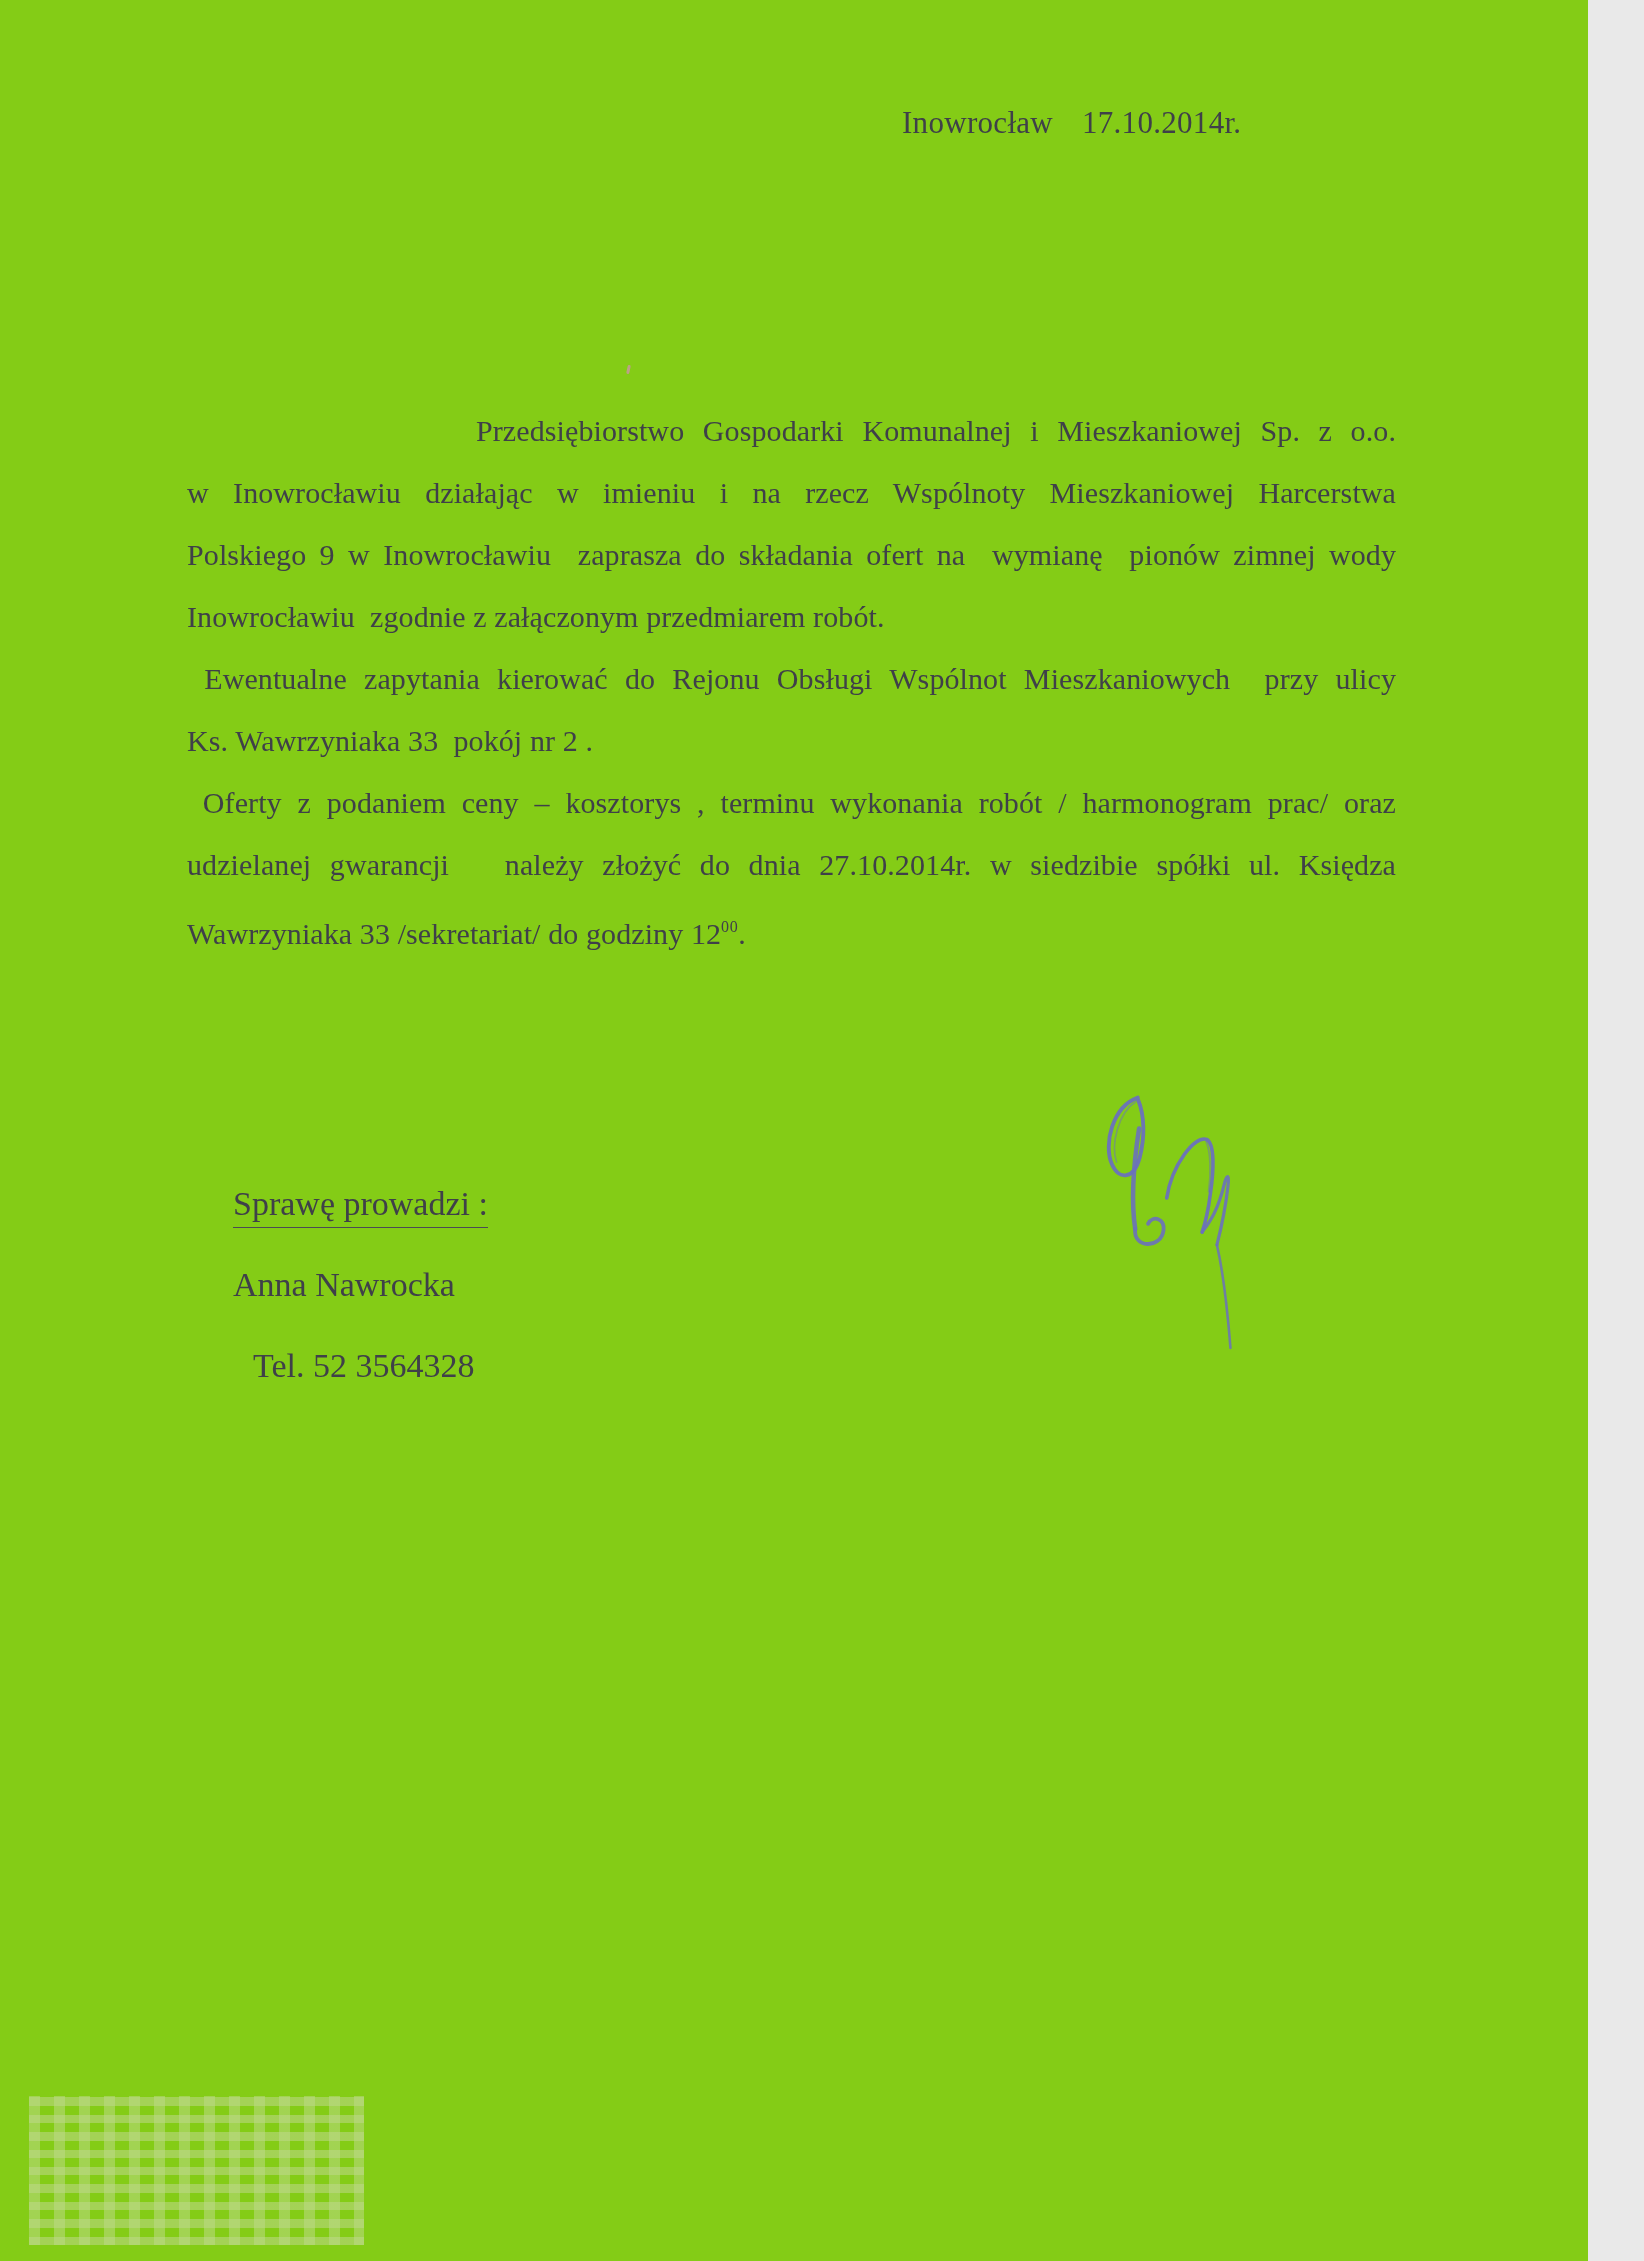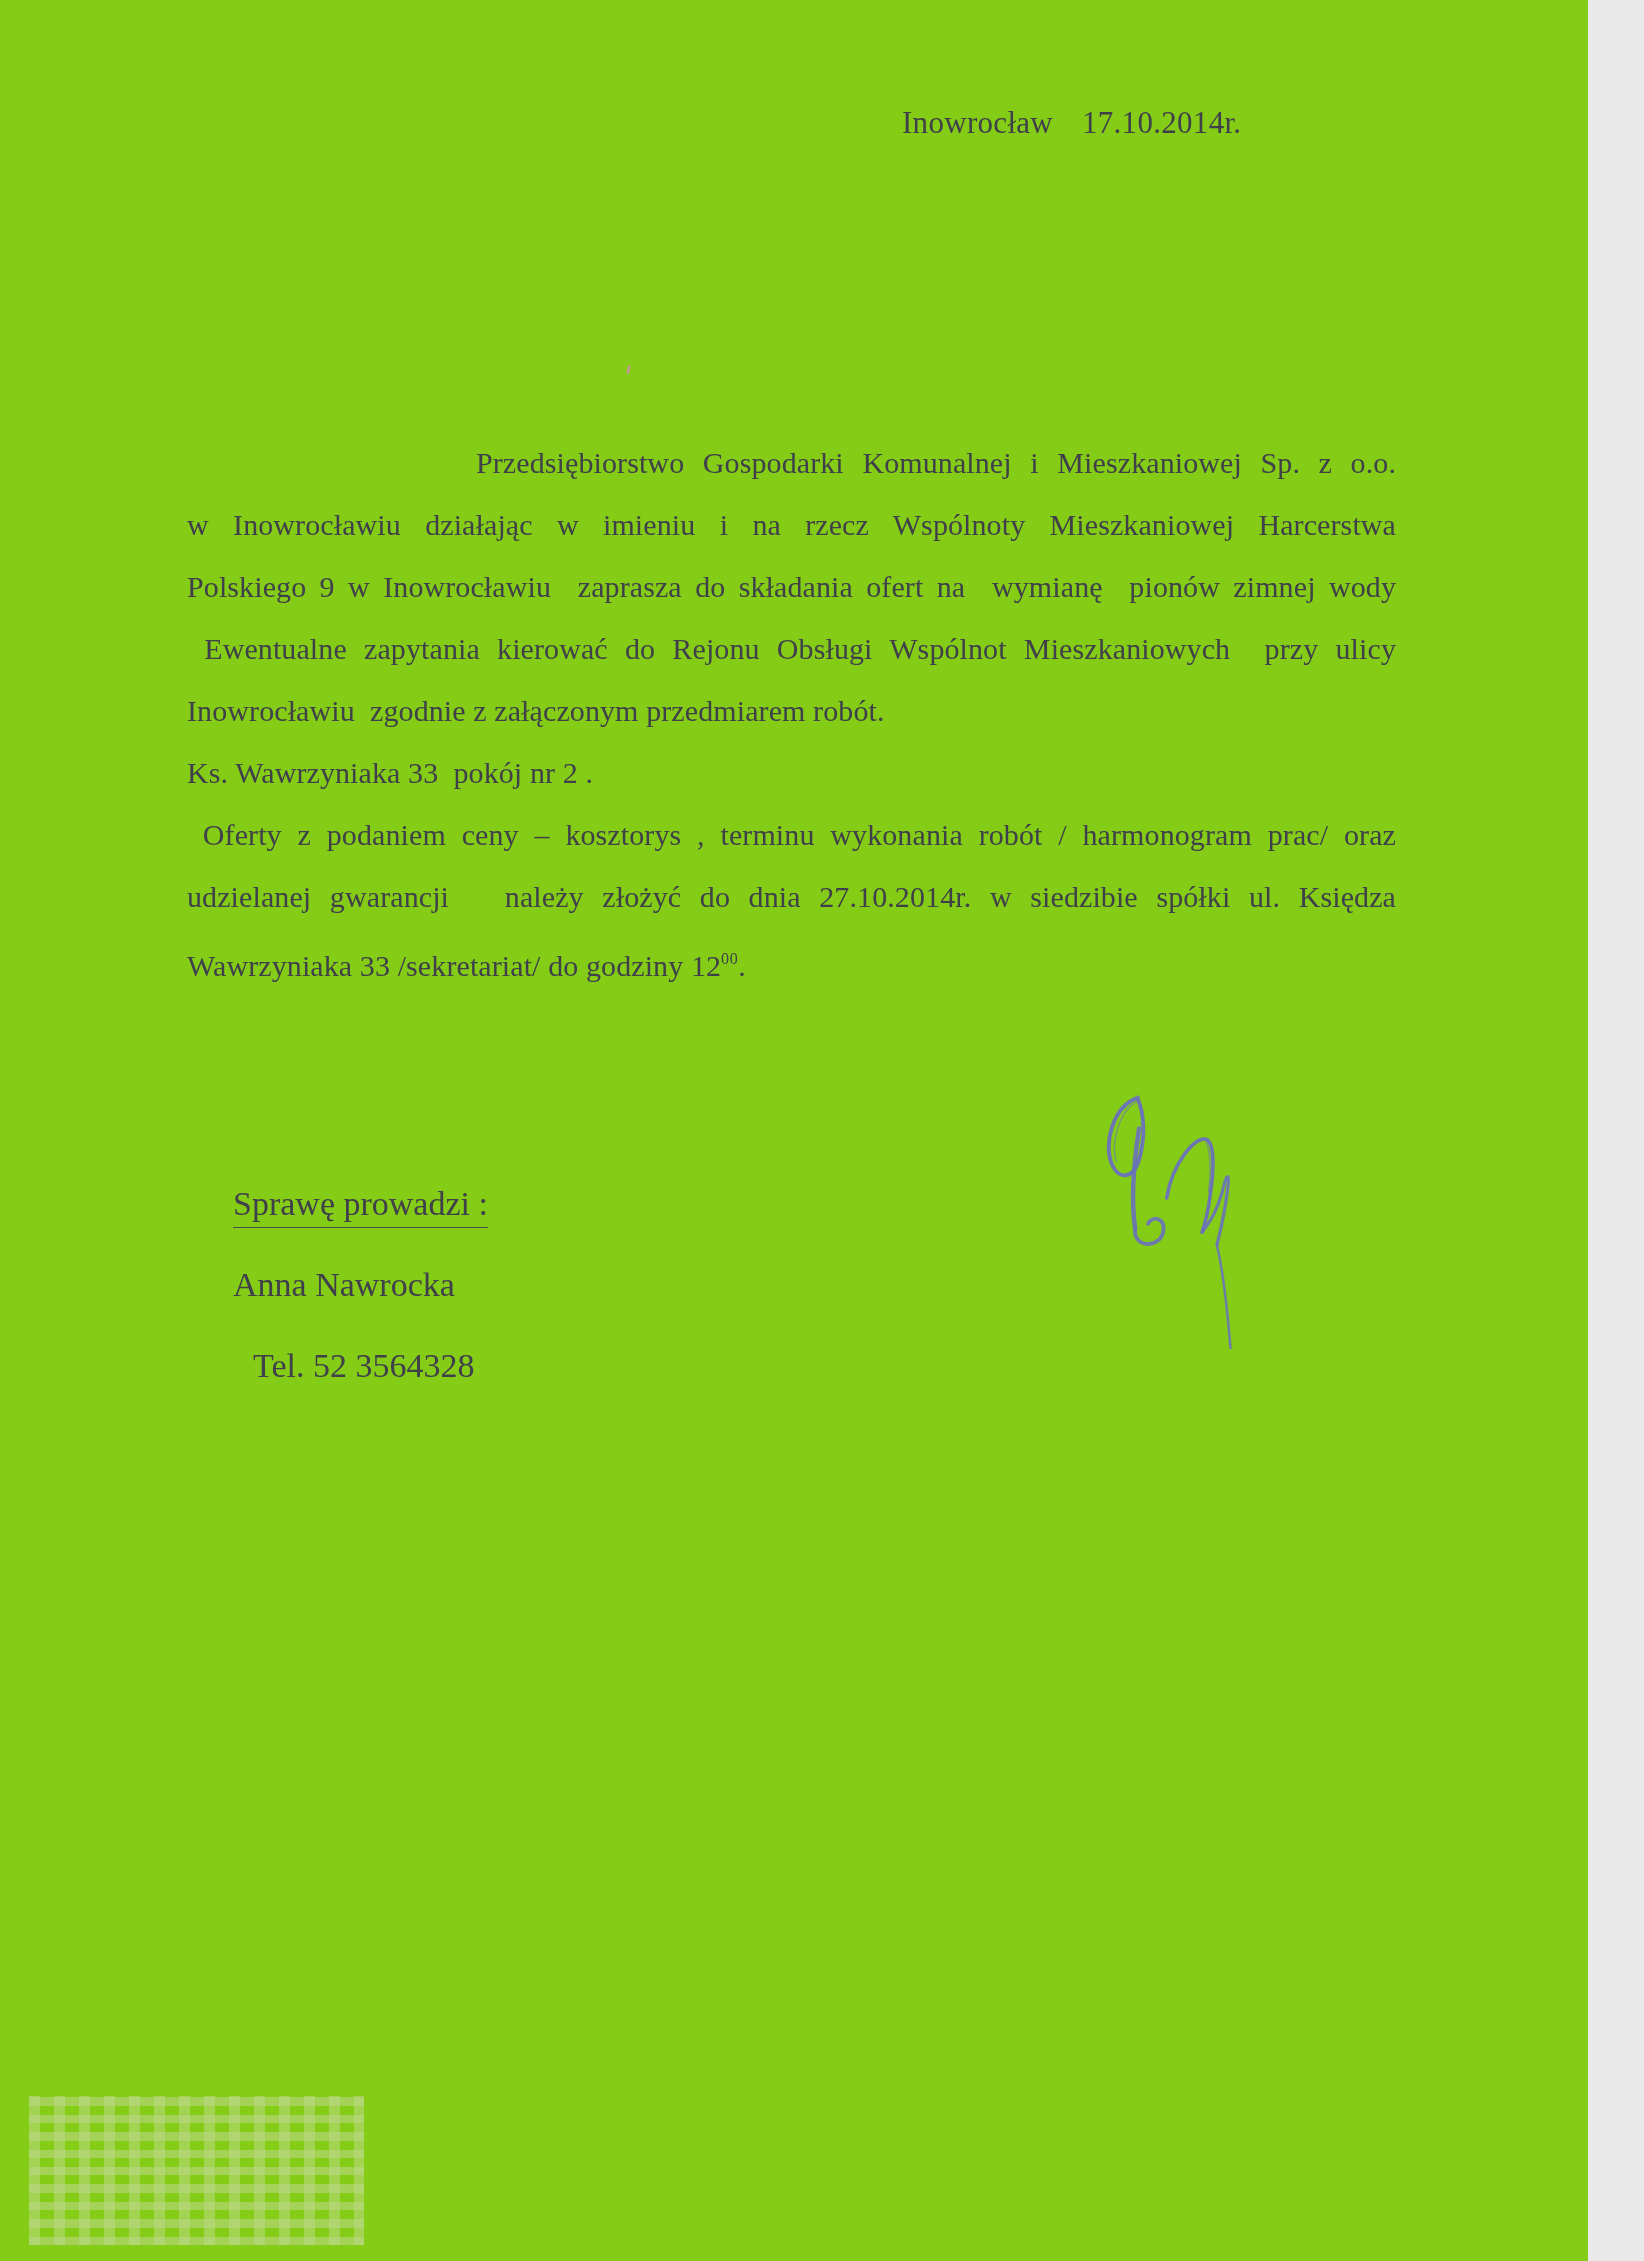--- a/index.html
+++ b/index.html
@@ -25,21 +25,21 @@
     font-size: 31px;
     white-space: pre;
     word-spacing: 6.4px;
     letter-spacing: 0.3px;
   }
 
   
   .body-block {
     position: absolute;
     left: 187px;
-    top: 432px;
+    top: 400px;
     width: 1209px;
     font-size: 30px;
     line-height: 62px;
     letter-spacing: 0.1px;
   }
   .ln {
     white-space: pre-wrap;
     height: 62px;
     overflow: hidden;
   }
@@ -110,22 +110,22 @@
 <body>
 
 <div class="page">
 
   <div class="date-line">Inowrocław  17.10.2014r.</div>
 
   <div class="body-block">
     <div class="ln j ind">Przedsiębiorstwo Gospodarki Komunalnej i Mieszkaniowej Sp. z o.o.</div>
     <div class="ln j">w Inowrocławiu działając w imieniu i na rzecz Wspólnoty Mieszkaniowej Harcerstwa</div>
     <div class="ln j">Polskiego 9 w Inowrocławiu  zaprasza do składania ofert na  wymianę  pionów zimnej wody</div>
+    <div class="ln">Inowrocławiu  zgodnie z załączonym przedmiarem robót.</div>
     <div class="ln j"> Ewentualne zapytania kierować do Rejonu Obsługi Wspólnot Mieszkaniowych  przy ulicy</div>
-    <div class="ln">Inowrocławiu  zgodnie z załączonym przedmiarem robót.</div>
     <div class="ln">Ks. Wawrzyniaka 33  pokój nr 2 .</div>
     <div class="ln j"> Oferty z podaniem ceny – kosztorys , terminu wykonania robót / harmonogram prac/ oraz</div>
     <div class="ln j">udzielanej gwarancji   należy złożyć do dnia 27.10.2014r. w siedzibie spółki ul. Księdza</div>
     <div class="ln"><span>Wawrzyniaka 33 /sekretariat/ do godziny 12</span><sup>00</sup><span>.</span></div>
   </div>
 
   <div class="footer-line fl-label"><span class="u">Sprawę prowadzi :</span></div>
   <div class="footer-line fl-name">Anna Nawrocka</div>
   <div class="footer-line fl-phone">Tel. 52 3564328</div>
 

